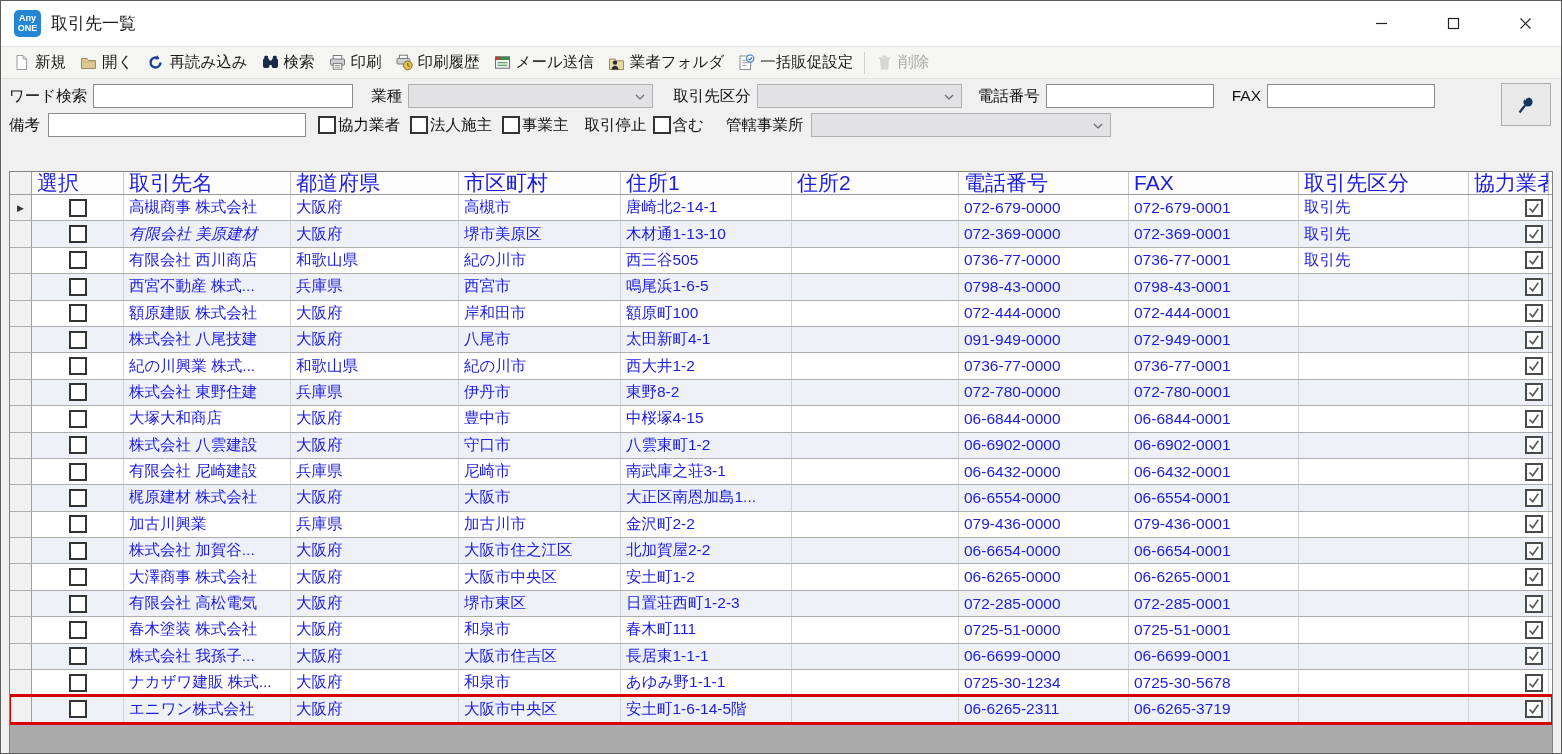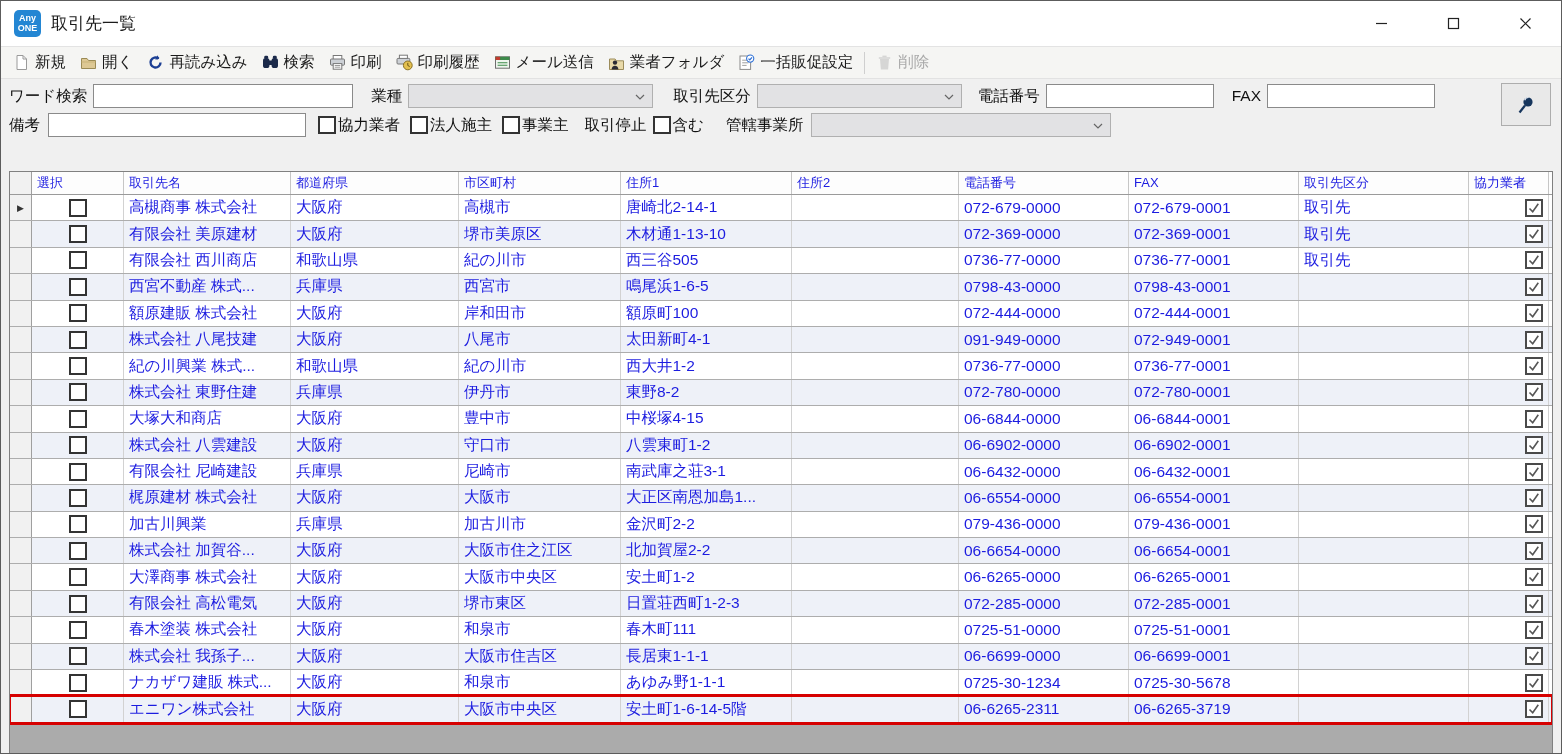--- a/index.html
+++ b/index.html
@@ -52,21 +52,21 @@
     width:74px; height:30px; background:#fcfcfc; border:1px solid #9a9a9a; border-bottom:none;
     display:flex; align-items:center; justify-content:center; font-size:15.5px; color:#111;
   }
   
   .grid {
     position:absolute; left:8px; top:170px; right:8px; bottom:0;
     background:#ababab; border:1px solid #808080; border-bottom:none; overflow:hidden;
   }
   .grid-header { display:flex; height:23px; background:#fdfdfd; border-bottom:1px solid #9a9a9a; }
   .gh-cell {
-    border-right:1px solid #c6c6c6; color:var(--blue); font-size:13px;
+    border-right:1px solid #c6c6c6; color:var(--blue); font-size:21px;
     padding:0 5px; line-height:22px; white-space:nowrap; overflow:hidden; flex:none;
   }
   .gh-cell.corner { background:#f1f1f1; border-right:1px solid #9f9f9f; }
   .gh-cell.fill { flex:1; border-right:none; background:#fdfdfd; }
   .grid-row { display:flex; height:26.4px; background:#fff; border-bottom:1px solid #adadad; }
   .grid-row.alt { background:#eef1f8; }
   .grid-row.highlighted { outline:3px solid #d60000; outline-offset:-1px; position:relative; z-index:3; }
   .cell {
     flex:none; border-right:1px solid #d2d2d2; padding:2px 5px; font-size:15.5px; color:var(--blue);
     white-space:nowrap; overflow:hidden; display:flex; align-items:center;
@@ -308,21 +308,21 @@
             </svg>
           </span>
         </div>
         <div class="cell fill"></div>
       </div>
       <div class="grid-row alt">
         <div class="cell rowhdr" style="width: 22px;"></div>
         <div class="cell c-center" style="width: 92px;">
           <span class="gcb"></span>
         </div>
-        <div class="cell" style="width: 167px;">有限会社 美原建材</div>
+        <div class="cell" style="width: 167px; font-style: italic;">有限会社 美原建材</div>
         <div class="cell" style="width: 168px;">大阪府</div>
         <div class="cell" style="width: 162px;">堺市美原区</div>
         <div class="cell" style="width: 171px;">木材通1-13-10</div>
         <div class="cell" style="width: 167px;"></div>
         <div class="cell" style="width: 170px;">072-369-0000</div>
         <div class="cell" style="width: 170px;">072-369-0001</div>
         <div class="cell" style="width: 170px;">取引先</div>
         <div class="cell c-right" style="width: 80px;">
           <span class="gcb checked">
             <svg viewBox="0 0 14 14">

